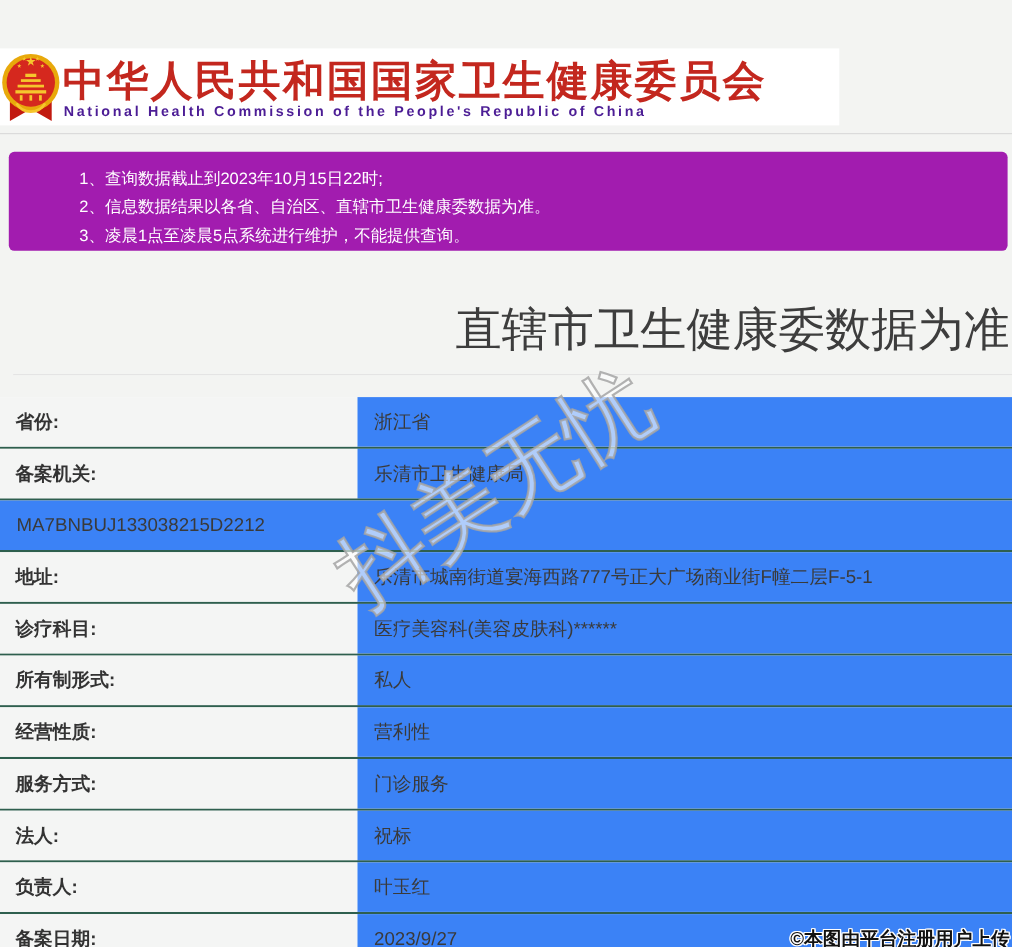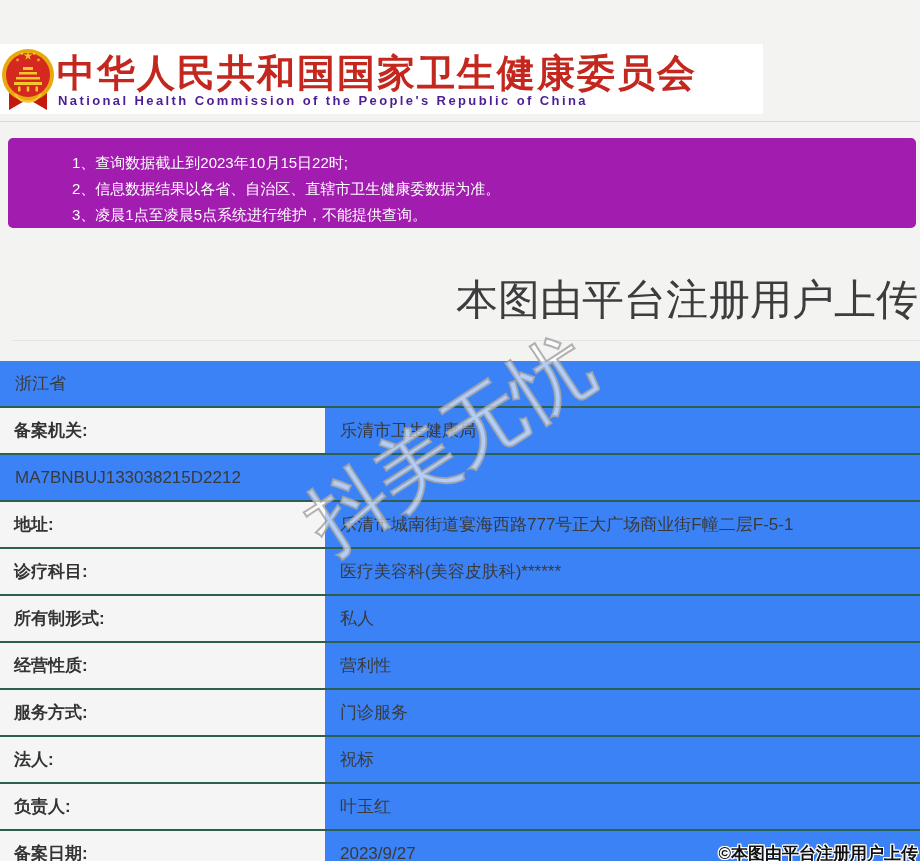--- a/index.html
+++ b/index.html
@@ -109,26 +109,27 @@
 
 <div class="notice">
 
     <div>1、查询数据截止到2023年10月15日22时;</div>
 
     <div>2、信息数据结果以各省、自治区、直辖市卫生健康委数据为准。</div>
 
     <div>3、凌晨1点至凌晨5点系统进行维护，不能提供查询。</div>
   </div>
 
-<div class="result-title">本图由平台注册用户上传</div>
+<div class="result-title">直辖市卫生健康委数据为准</div>
 <div class="title-divider"></div>
 
 <div class="info-table">
 
     <div class="info-row">
+      <div class="info-label">省份:</div>
       <div class="info-value">浙江省</div>
     </div>
 
     <div class="info-row">
       <div class="info-label">备案机关:</div>
       <div class="info-value">乐清市卫生健康局</div>
     </div>
 
     <div class="info-row">
       <div class="info-value">MA7BNBUJ133038215D2212</div>

